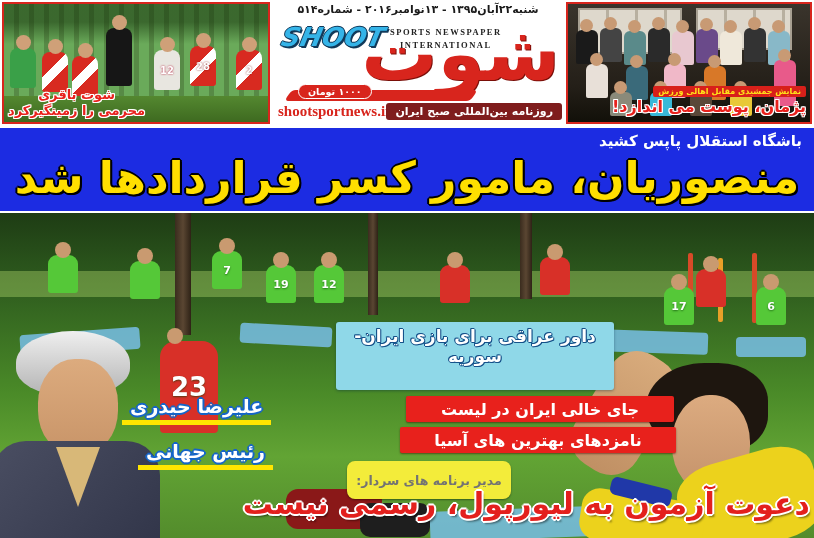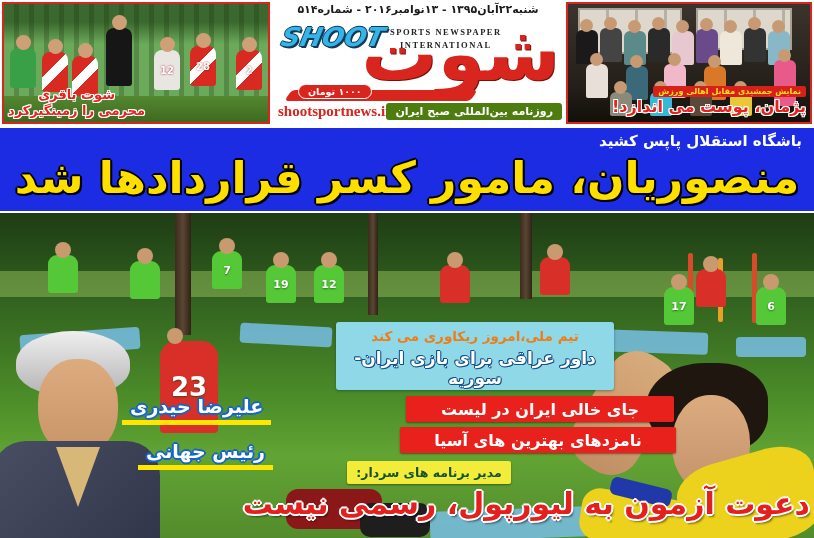--- a/index.html
+++ b/index.html
@@ -58,21 +58,21 @@
   .tagline{left:118px;top:26px;font-family:"Liberation Serif","DejaVu Serif",serif;
      font-weight:bold;font-size:8.5px;letter-spacing:1.5px;color:#222;line-height:1.5;text-align:center;}
   .logo-fa{right:4px;top:18px;font-size:76px;line-height:.95;font-weight:bold;color:#d8251d;
      text-shadow:1px 1px 0 #7a0e08;text-align:center;}
   .swoosh{left:16px;top:90px;width:186px;height:11px;background:#d8251d;
      transform:skewX(-35deg);border-radius:4px;}
   .price{left:26px;top:84px;background:#d8251d;border:1px solid #fff;color:#fff;
      font-size:9.5px;font-weight:bold;padding:1px 9px;border-radius:8px;}
   .website{left:6px;top:103px;font-family:"Liberation Serif","DejaVu Serif",serif;
      font-weight:bold;font-size:15px;color:#d8251d;}
-  .subtitle{right:2px;top:103px;background:#4d7c0f;color:#fff;font-size:11px;
+  .subtitle{right:2px;top:103px;background:#7f1d1d;color:#fff;font-size:11px;
      font-weight:bold;padding:2px 9px;border-radius:3px;}
 
   
   .band{left:0;top:126px;width:814px;height:87px;background:#1c2ce2;
      border-top:2px solid #fff;border-bottom:2px solid #fff;box-sizing:border-box;}
   .band-kicker{right:12px;top:4px;color:#fff;font-weight:bold;font-size:15px;}
   .band-title{left:0;top:24px;width:100%;text-align:center;color:#ffdf00;
      font-weight:bold;font-size:44px;letter-spacing:-1px;white-space:nowrap;}
 
   
@@ -112,23 +112,23 @@
   .cyan-title{margin-top:4px;color:#fff;font-weight:bold;font-size:17px;}
 
   
   .banner{background:#e8211c;color:#fff;font-weight:bold;font-size:16px;
      display:flex;align-items:center;justify-content:center;border-radius:2px;
      box-shadow:0 1px 2px rgba(60,0,0,.5);margin-left:44px;}
   .banner1{left:362px;top:183px;width:268px;height:26px;}
   .banner2{left:356px;top:214px;width:276px;height:26px;}
 
   
-  .yellowbox{left:347px;top:248px;width:164px;height:23px;background:#f3ec3a;
-     color:#14532d;font-weight:bold;font-size:12.5px;display:flex;align-items:center;
-     justify-content:center;border-radius:2px;box-shadow:0 1px 2px rgba(0,0,0,.4);}
+  .yellowbox{left:347px;top:248px;width:164px;height:38px;background:#f3ec3a;
+     color:#737373;font-weight:bold;font-size:12.5px;display:flex;align-items:center;
+     justify-content:center;border-radius:8px;box-shadow:0 1px 2px rgba(0,0,0,.4);}
   .bottom-title{left:322px;top:273px;width:488px;text-align:center;color:#e3201d;
      font-weight:bold;font-size:30px;white-space:nowrap;}
 
   
   .azmoun{right:0;top:150px;width:230px;height:175px;}
   .az-arm{left:4px;top:-14px;width:72px;height:128px;border-radius:30px;
      background:linear-gradient(#d8ab7c,#c09064);transform:rotate(32deg);}
   .az-hair{left:62px;top:0;width:122px;height:92px;border-radius:52% 44% 46% 56%;background:#1e160f;}
   .az-face{left:88px;top:32px;width:78px;height:98px;border-radius:48%;
      background:linear-gradient(#dcab80,#c4926a);}
@@ -266,21 +266,20 @@
     <div class="abs azmoun">
       <div class="abs az-arm"></div>
       <div class="abs az-hair"></div>
       <div class="abs az-face"></div>
       <div class="abs az-shirt1"></div>
       <div class="abs az-shirt2"></div>
       <div class="abs az-band"></div>
     </div>
 
     <div class="abs cyanbox">
-      <div class="cyan-kicker rtl">تیم ملی،امروز ریکاوری می کند</div>
       <div class="cyan-title rtl o-navy">داور عراقی برای بازی ایران-سوریه</div>
     </div>
 
     <div class="abs banner banner1 rtl">جای خالی ایران در لیست</div>
     <div class="abs banner banner2 rtl">نامزدهای بهترین های آسیا</div>
 
     <div class="abs yellowbox rtl">مدیر برنامه های سردار:</div>
     <div class="abs bottom-title rtl o-white">دعوت آزمون به لیورپول، رسمی نیست</div>
   </div>
 

